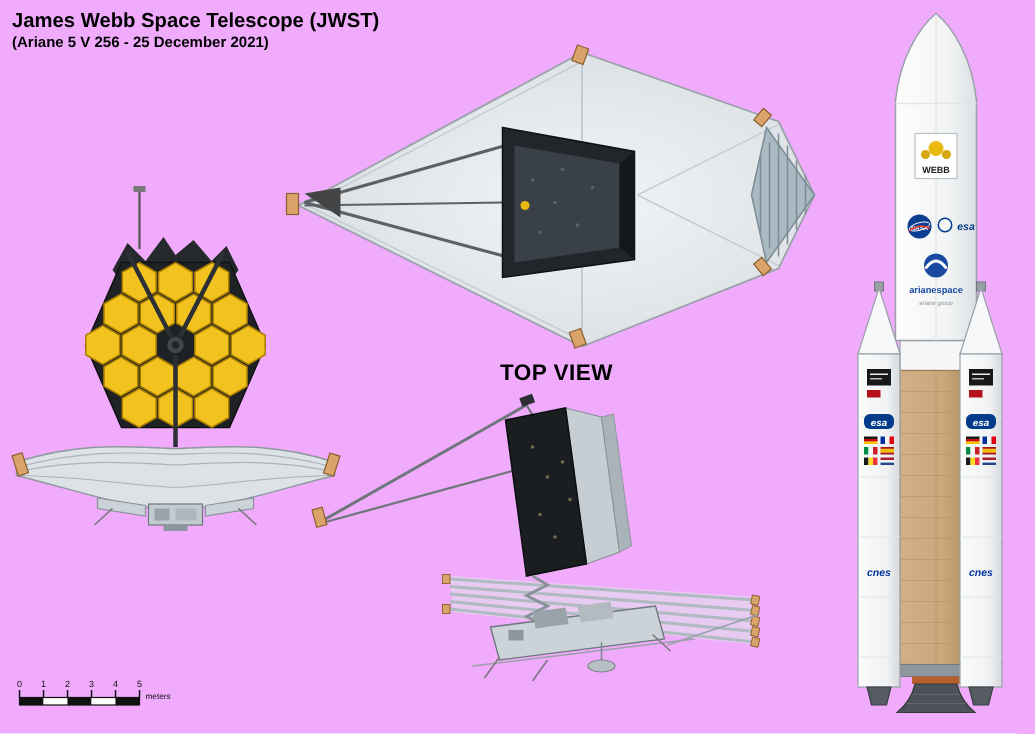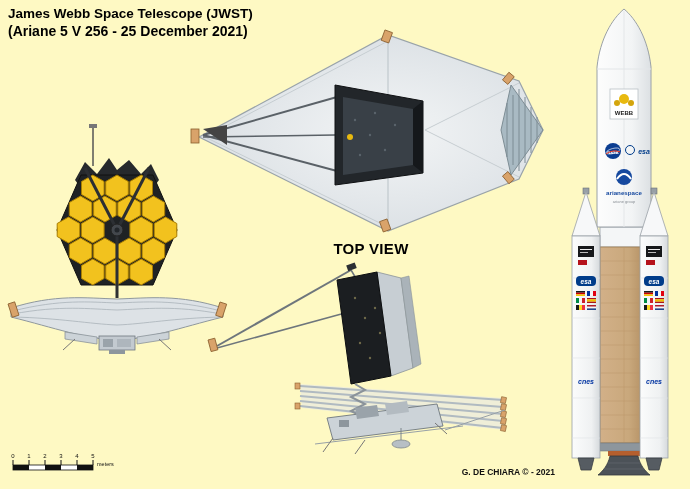--- a/index.html
+++ b/index.html
@@ -1,19 +1,19 @@
 <!DOCTYPE html>
 <html><head>
 <meta charset="utf-8">
 <style>
   html,body{margin:0;padding:0;background:#fff;}
-  .canvas{position:relative;width:690px;height:489px;background:#fef9c3;font-family:"Liberation Sans",sans-serif;overflow:hidden;}
+  .canvas{position:relative;width:690px;height:489px;background:#f0abfc;font-family:"Liberation Sans",sans-serif;overflow:hidden;}
   .abs{position:absolute;}
   .title{font-weight:bold;font-size:13.5px;color:#000;white-space:nowrap;}
-  .subtitle{font-weight:bold;font-size:14px;color:#000;white-space:nowrap;}
+  .subtitle{font-weight:bold;font-size:10px;color:#000;white-space:nowrap;}
   .view-label{font-weight:bold;font-size:15px;color:#000;text-align:center;letter-spacing:.3px;}
   .credit{font-weight:bold;font-size:8.5px;color:#111;text-align:right;}
   svg{display:block;overflow:visible;}
   text{font-family:"Liberation Sans",sans-serif;}
 </style>
 </head>
 <body>
 
 <div class="canvas">
 
@@ -338,15 +338,14 @@
       <rect x="8" y="13" width="16" height="5" fill="#111"></rect>
       <rect x="24" y="13" width="16" height="5" fill="#FFF"></rect>
       <rect x="40" y="13" width="16" height="5" fill="#111"></rect>
       <rect x="56" y="13" width="16" height="5" fill="#FFF"></rect>
       <rect x="72" y="13" width="16" height="5" fill="#111"></rect>
       <rect x="8" y="13" width="80" height="5" fill="none" stroke="#111" stroke-width="0.8"></rect>
     </g>
     <text x="92" y="14" font-size="5.5" fill="#111">meters</text>
   </svg>
 
-  <div class="abs credit" style="left:395px;top:467px;width:160px">G. DE CHIARA © - 2021</div>
 
 </div>
 
 </body></html>

